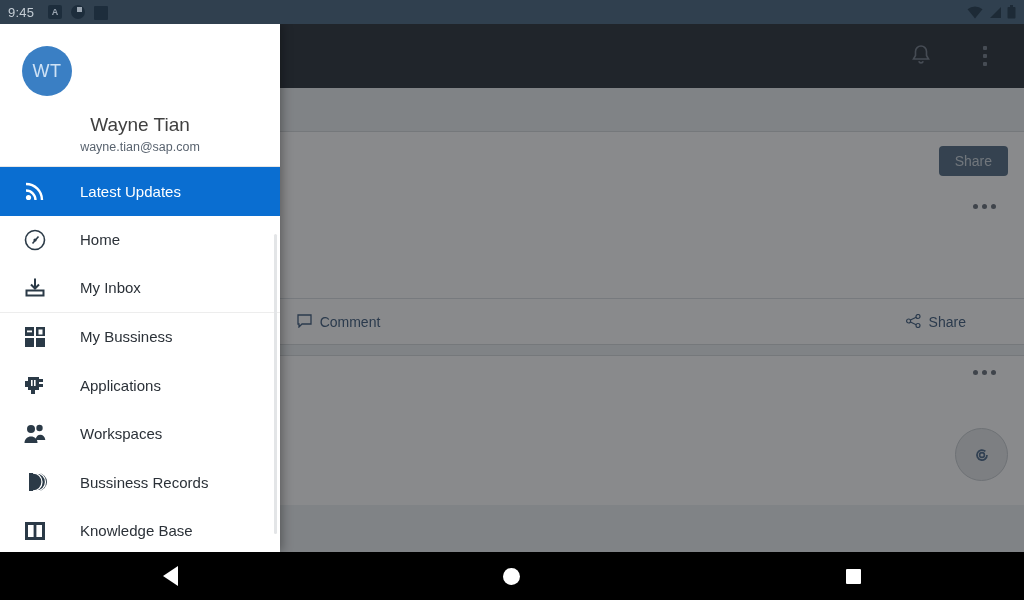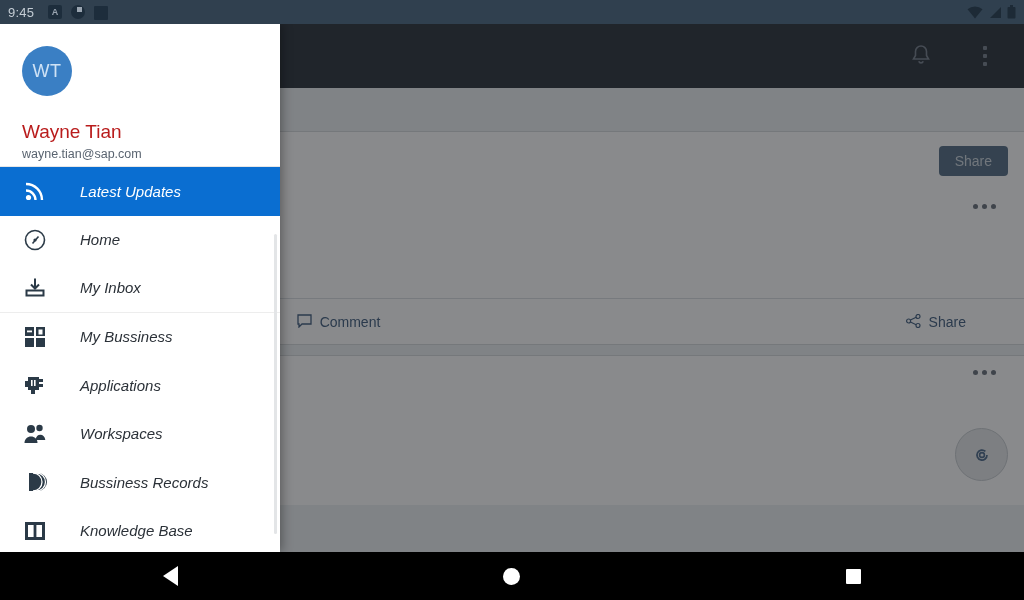--- a/index.html
+++ b/index.html
@@ -53,32 +53,33 @@
   .fab{ position:absolute; right:16px; bottom:24px; width:53px;height:53px;border-radius:50%;
         background:#e4e7e9; border:1px solid #c3c8cc; display:flex;align-items:center;justify-content:center;}
 
   #scrim{ position:absolute; inset:24px 0 48px 0; background:rgba(40,42,46,.55); z-index:20;}
 
   
   #drawer{
     position:absolute; left:0; top:24px; width:280px; height:528px;
     background:#fff; z-index:40; overflow:hidden;
     box-shadow:2px 0 10px rgba(0,0,0,.35);
+    text-align:center;
   }
   #drawer-header{ height:142px; padding:22px 22px 0 22px; background:#fff;}
   #avatar{ width:50px;height:50px;border-radius:50%;background:#3a7fc4;color:#cfe2f5;
            display:flex;align-items:center;justify-content:center;font-size:18px;letter-spacing:.5px;}
-  #user-name{ margin-top:25px; font-size:19px; color:#b91c1c;}
+  #user-name{ margin-top:18px; font-size:19px; color:#404040;}
   #user-email{ margin-top:4px; font-size:12.5px; color:#5a6470;}
   #nav-list{ border-top:1px solid #e6e6e6;}
   .nav-item{ height:48.5px; display:flex; align-items:center; padding-left:22px; background:#fff;}
   .nav-item.active{ background:#0a6ed1;}
   .nav-item.div-below{ border-bottom:1px solid #ededed;}
   .nav-icon{ width:26px; height:26px; flex:0 0 26px; display:flex; align-items:center; justify-content:center;}
-  .nav-label{ margin-left:32px; font-size:15px; color:#2b3138;font-style:italic;}
+  .nav-label{ margin-left:32px; font-size:15px; color:#2b3138;}
   .nav-item.active .nav-label{ color:#fff;}
   #drawer-scrollbar{ position:absolute; right:3px; top:210px; width:3px; height:300px;
                      background:#e3e5e7; border-radius:2px;}
 
   
   #nav-bar{ position:absolute; left:0; bottom:0; width:1024px; height:48px; background:#000;
             display:flex; align-items:center; justify-content:space-around; z-index:70;}
   #nav-bar .navbtn{ width:56px;height:48px;display:flex;align-items:center;justify-content:center;}
   .tri{ width:0;height:0;border-top:10px solid transparent;border-bottom:10px solid transparent;
         border-right:15px solid #fff;}

